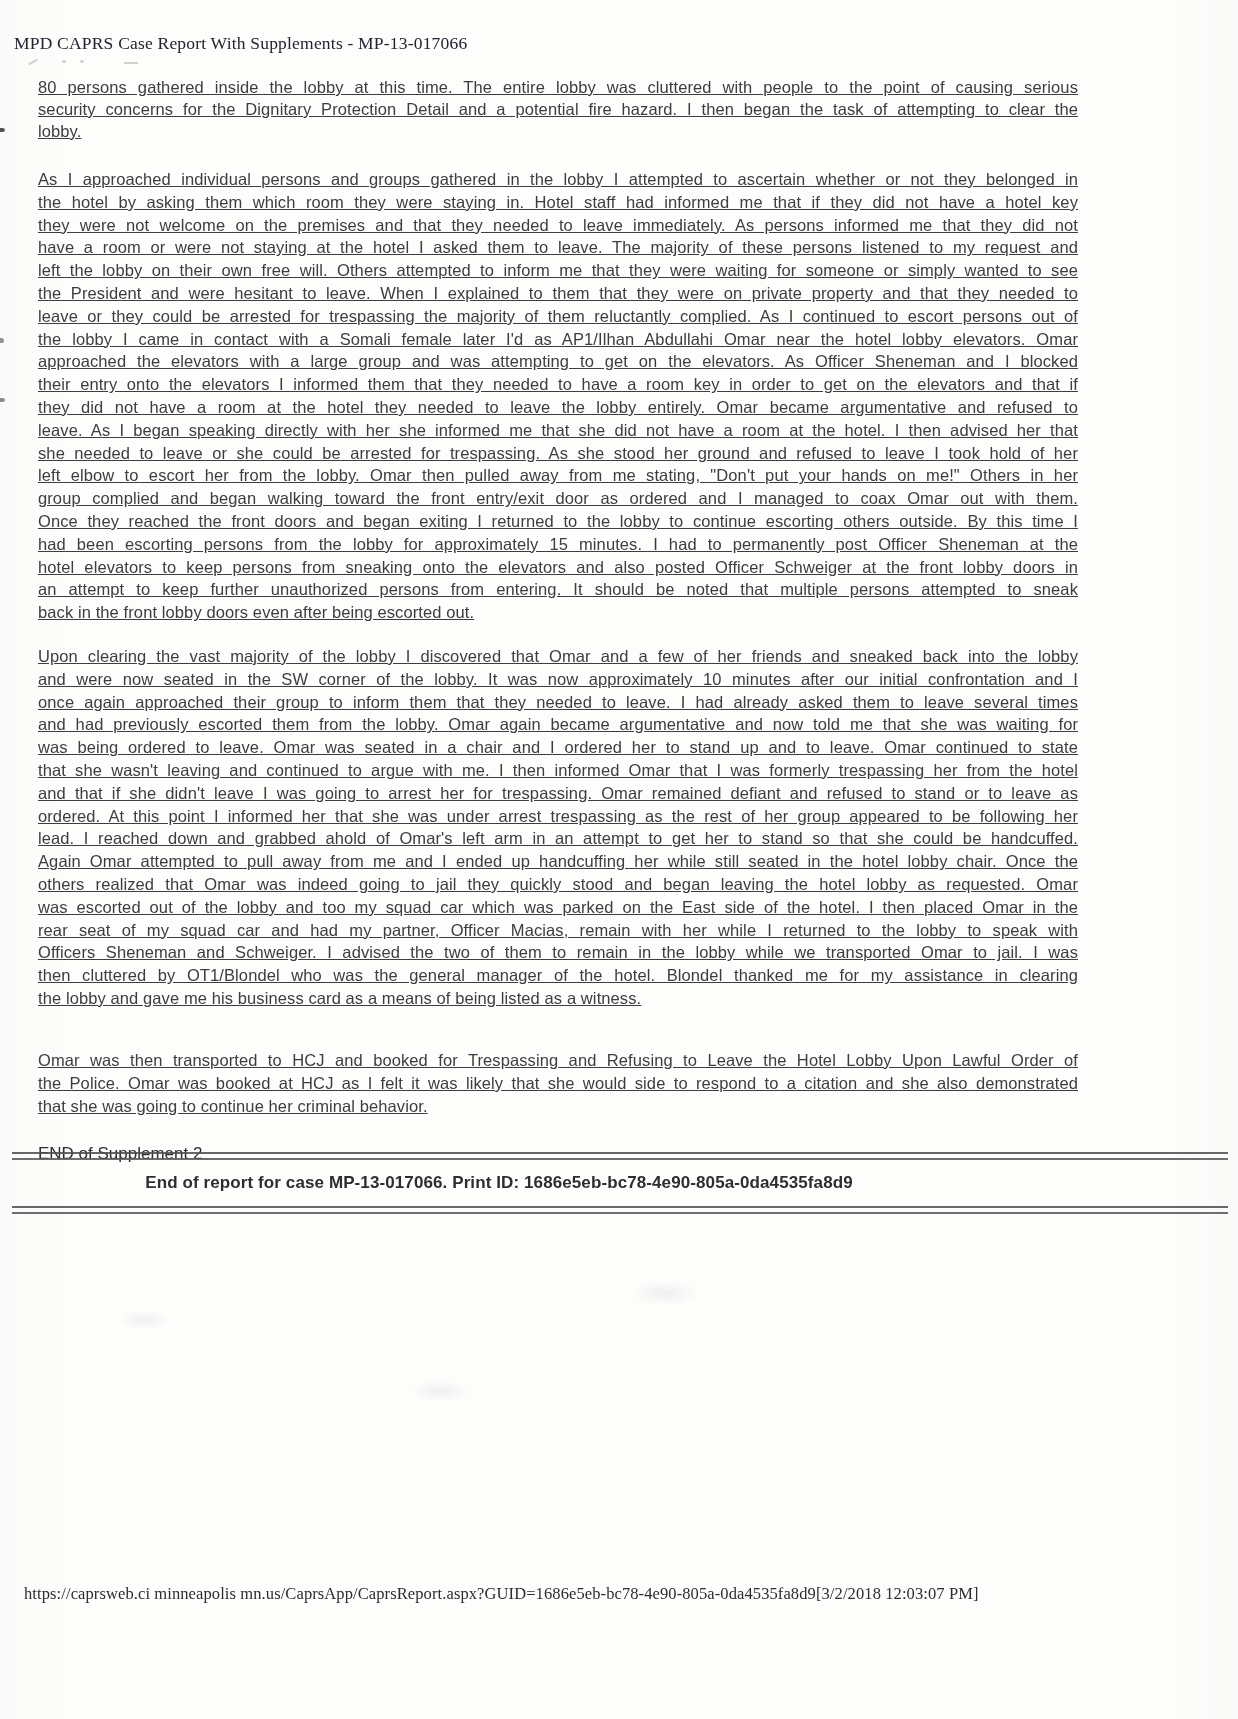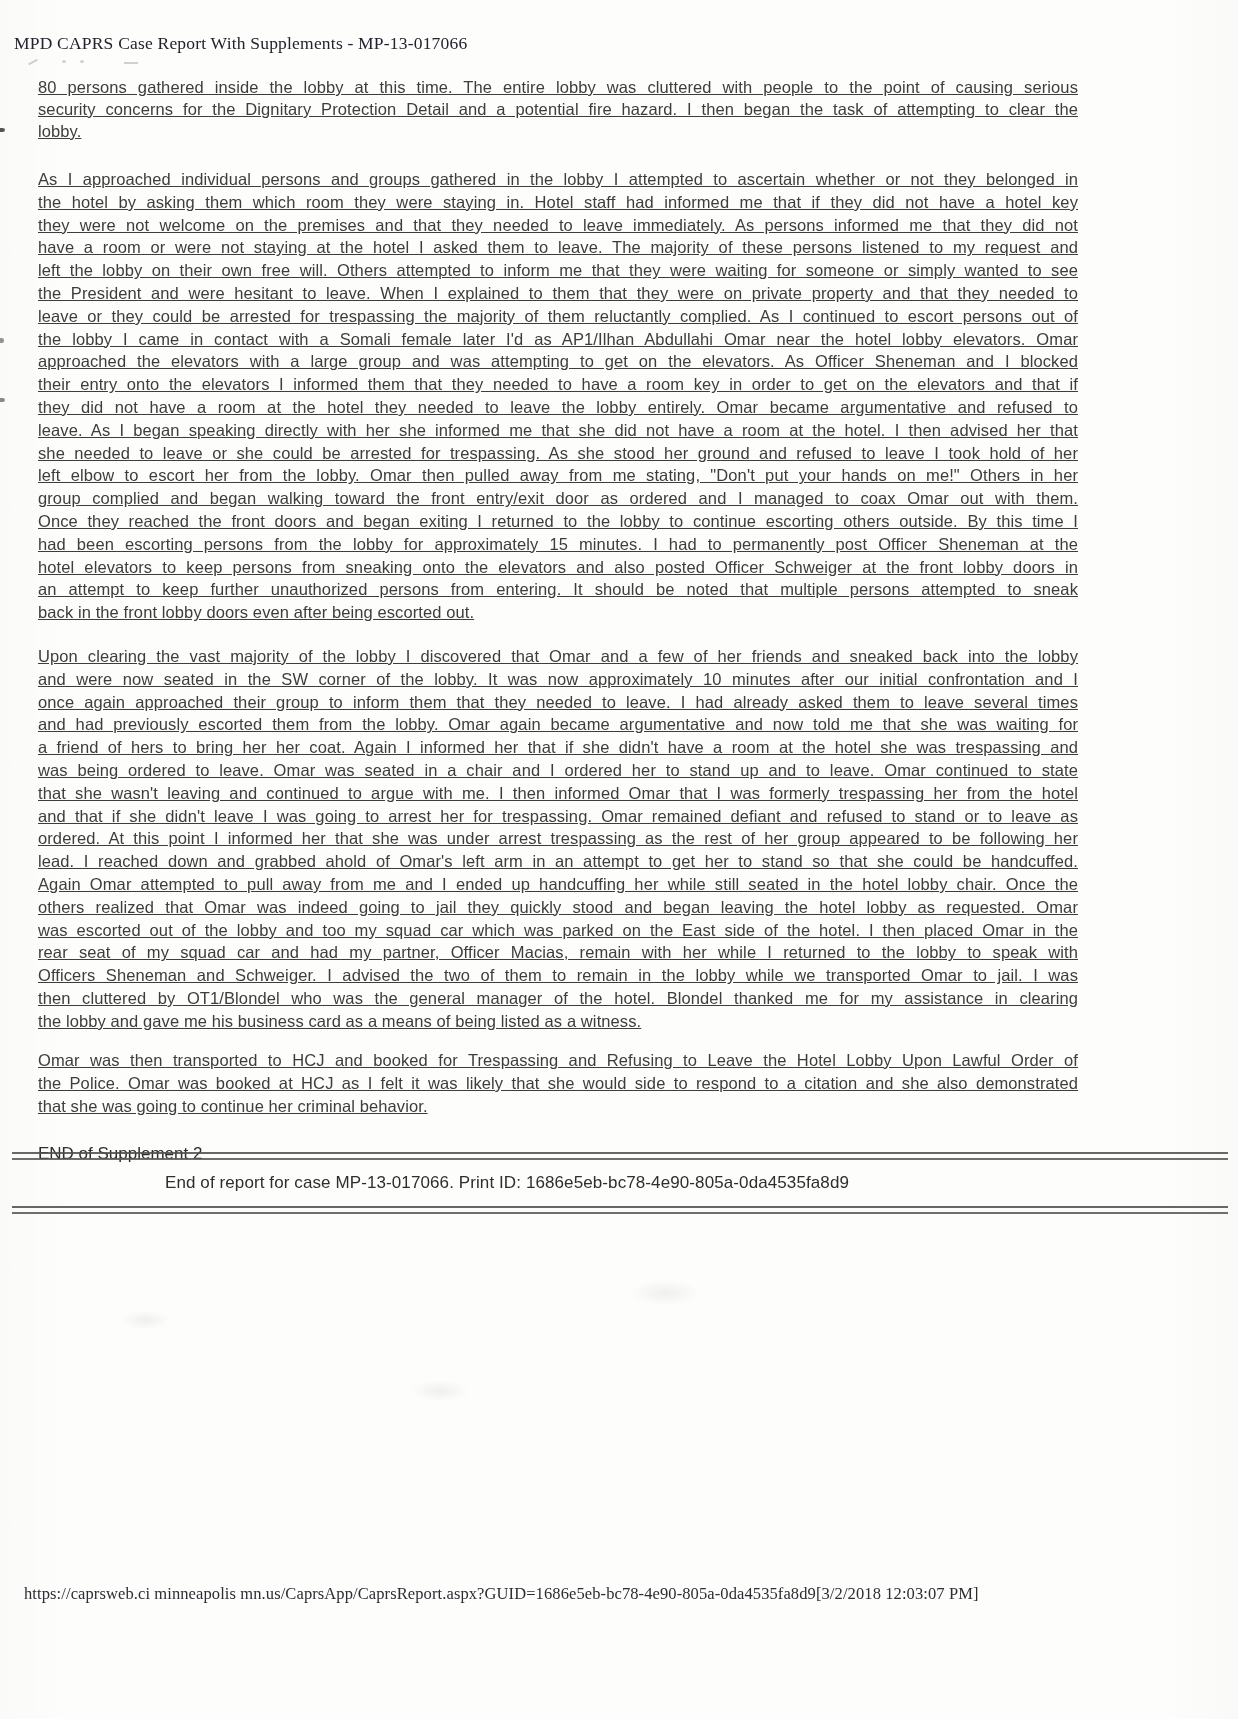--- a/index.html
+++ b/index.html
@@ -83,25 +83,25 @@
     height: 4px;
     border-top: 2px solid #4e4e4e;
     border-bottom: 2px solid #565656;
     opacity: 0.85;
   }
   #rule-1 { top: 1152px; }
   #rule-2 { top: 1206px; }
   .report-end {
     position: absolute;
     top: 1173px;
-    left: 16px;
+    left: 8px;
     width: 982px;
     text-align: center;
     font-size: 17px;
-    font-weight: normal;
+    font-weight: bold;
     color: #2e2e2e;
     letter-spacing: 0.1px;
   }
   .doc-footer {
     position: absolute;
     top: 1584px;
     left: 24px;
     font-family: "Liberation Serif", serif;
     font-size: 16.5px;
     color: #2c2c34;
@@ -167,21 +167,20 @@
       <div class="line">hotel elevators to keep persons from sneaking onto the elevators and also posted Officer Schweiger at the front lobby doors in</div>
       <div class="line">an attempt to keep further unauthorized persons from entering. It should be noted that multiple persons attempted to sneak</div>
       <div class="line last">back in the front lobby doors even after being escorted out.</div>
     </div>
 
   <div class="para" id="para-3">
       <div class="line">Upon clearing the vast majority of the lobby I discovered that Omar and a few of her friends and sneaked back into the lobby</div>
       <div class="line">and were now seated in the SW corner of the lobby. It was now approximately 10 minutes after our initial confrontation and I</div>
       <div class="line">once again approached their group to inform them that they needed to leave. I had already asked them to leave several times</div>
       <div class="line">and had previously escorted them from the lobby. Omar again became argumentative and now told me that she was waiting for</div>
-      <div class="line">a friend of hers to bring her her coat. Again I informed her that if she didn't have a room at the hotel she was trespassing and</div>
       <div class="line">was being ordered to leave. Omar was seated in a chair and I ordered her to stand up and to leave. Omar continued to state</div>
       <div class="line">that she wasn't leaving and continued to argue with me. I then informed Omar that I was formerly trespassing her from the hotel</div>
       <div class="line">and that if she didn't leave I was going to arrest her for trespassing. Omar remained defiant and refused to stand or to leave as</div>
       <div class="line">ordered. At this point I informed her that she was under arrest trespassing as the rest of her group appeared to be following her</div>
       <div class="line">lead. I reached down and grabbed ahold of Omar's left arm in an attempt to get her to stand so that she could be handcuffed.</div>
       <div class="line">Again Omar attempted to pull away from me and I ended up handcuffing her while still seated in the hotel lobby chair. Once the</div>
       <div class="line">others realized that Omar was indeed going to jail they quickly stood and began leaving the hotel lobby as requested. Omar</div>
       <div class="line">was escorted out of the lobby and too my squad car which was parked on the East side of the hotel. I then placed Omar in the</div>
       <div class="line">rear seat of my squad car and had my partner, Officer Macias, remain with her while I returned to the lobby to speak with</div>
       <div class="line">Officers Sheneman and Schweiger. I advised the two of them to remain in the lobby while we transported Omar to jail. I was</div>

